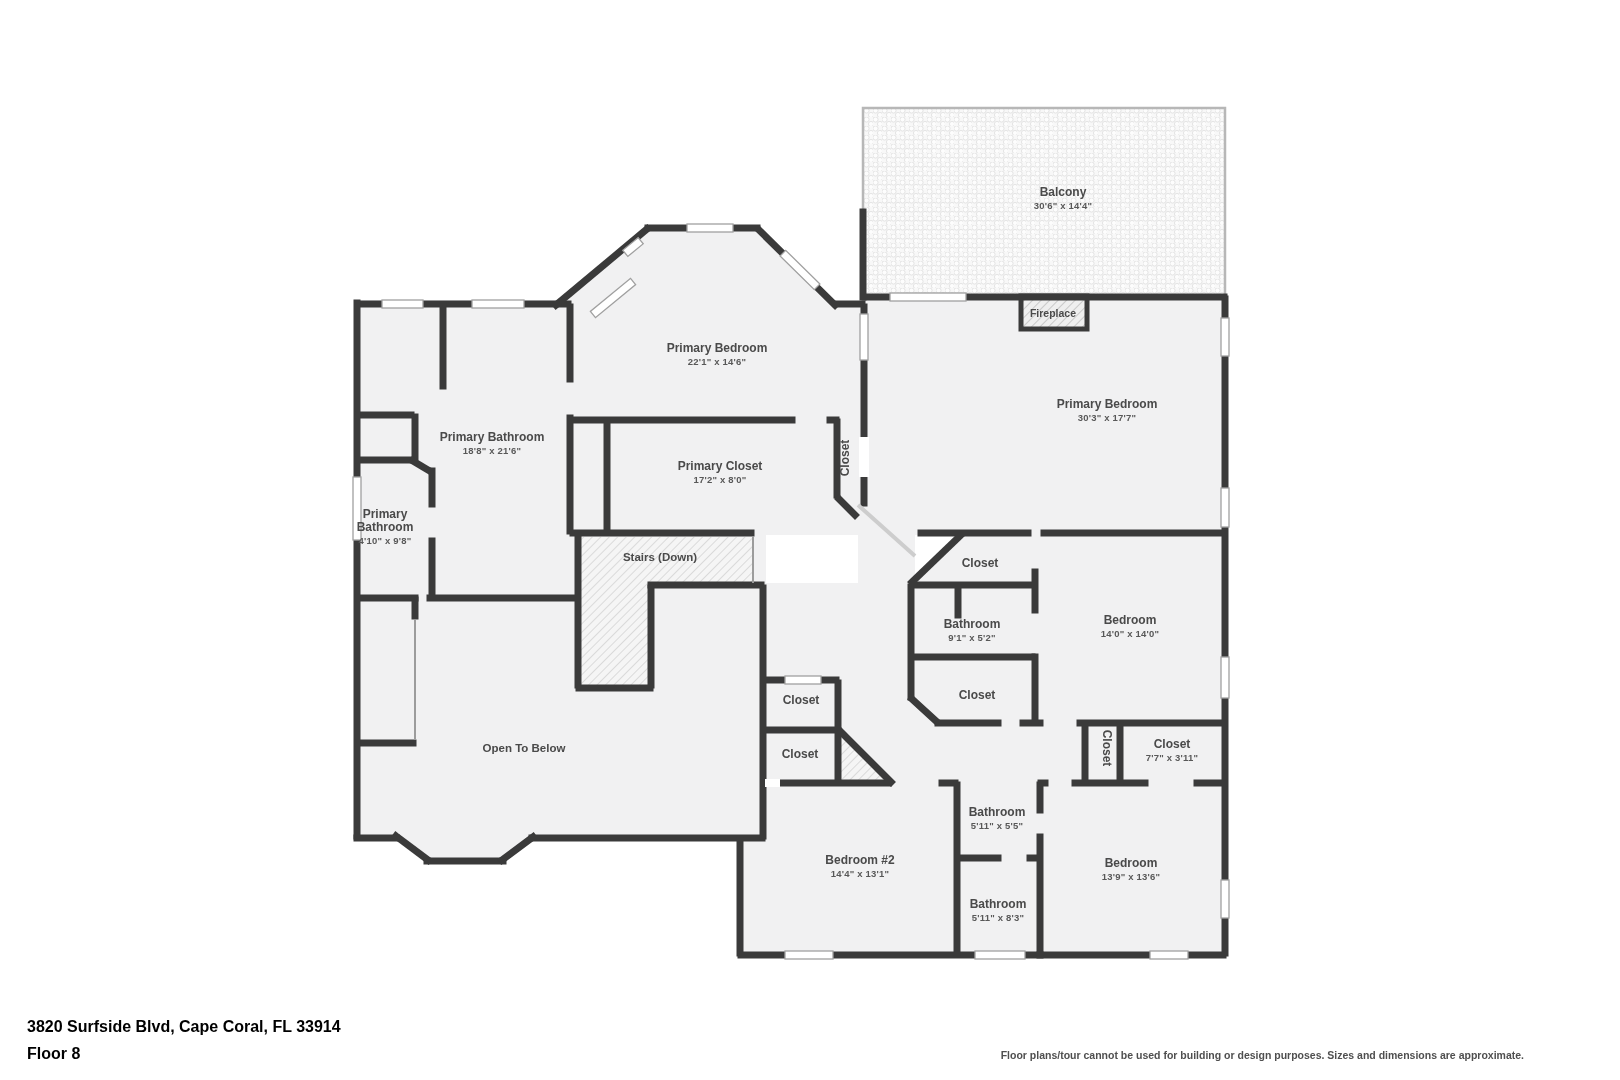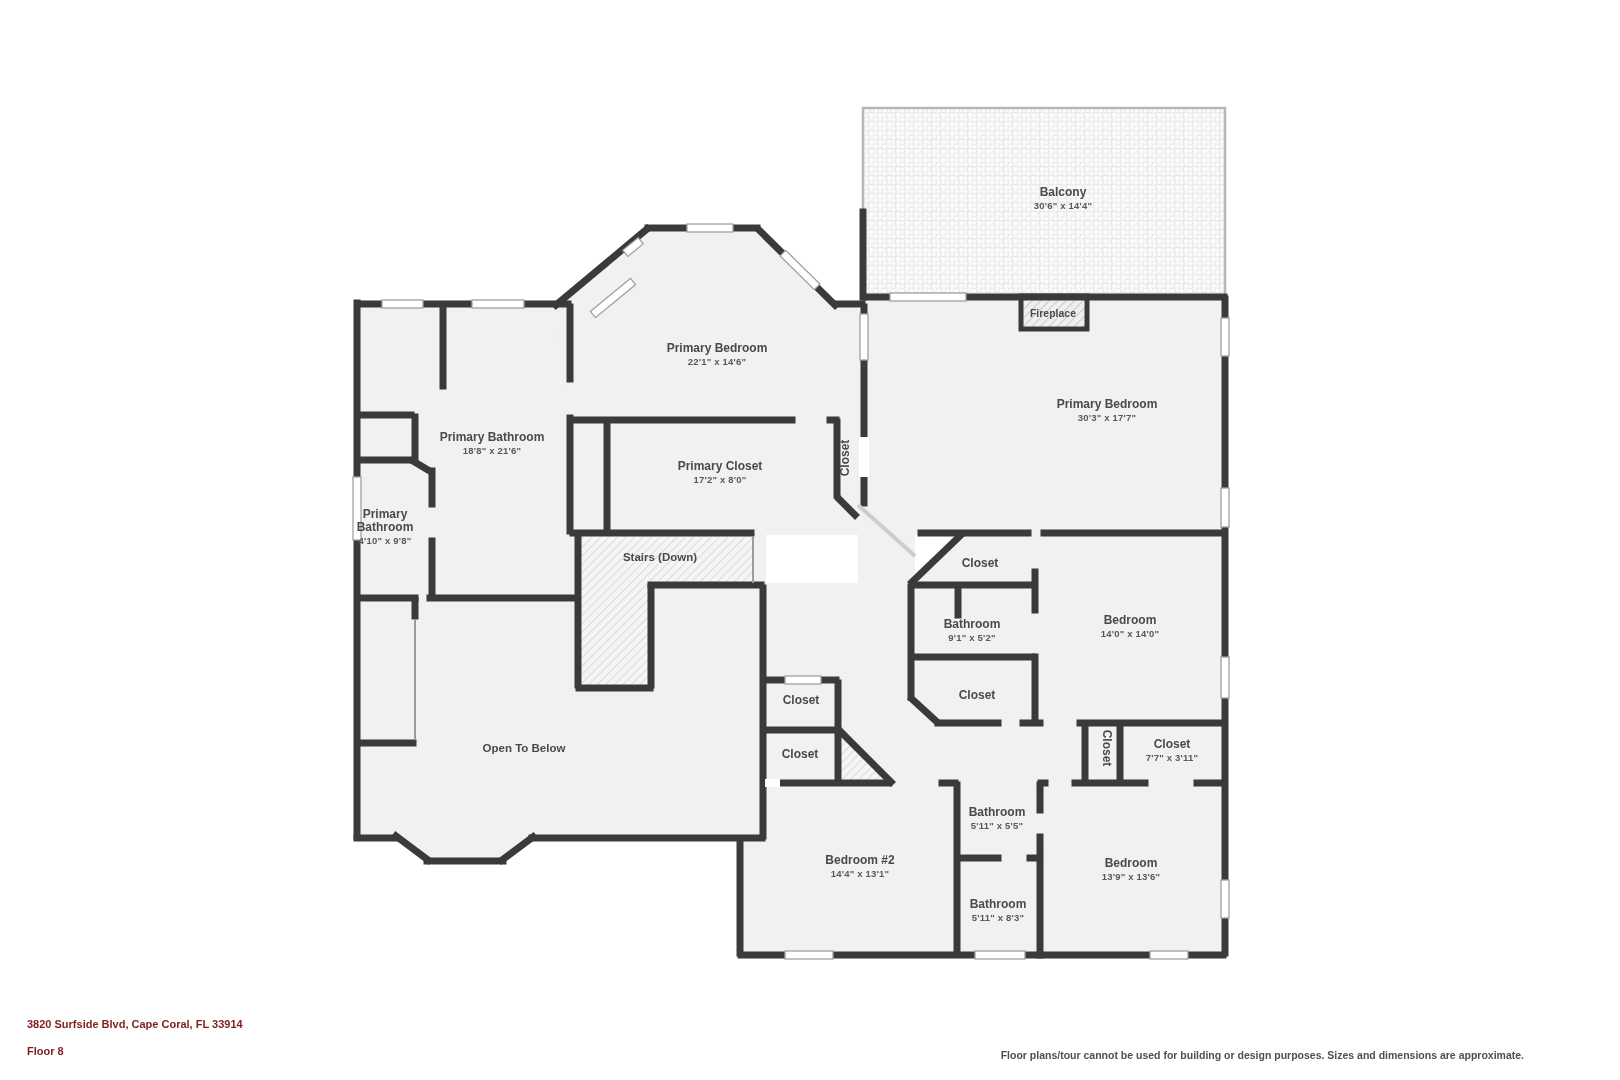--- a/index.html
+++ b/index.html
@@ -2,21 +2,21 @@
 <html><head>
 <meta charset="utf-8">
 <style>
   html,body{margin:0;padding:0;background:#ffffff;}
   .page{position:relative;width:1620px;height:1080px;background:#ffffff;overflow:hidden;
         font-family:"Liberation Sans",sans-serif;}
   svg{position:absolute;left:0;top:0;}
   text{text-anchor:middle;fill:#4a4a4a;font-family:"Liberation Sans",sans-serif;font-weight:700;}
   .room-name{font-size:12px;}
   .room-dims{font-size:9.5px;fill:#585858;font-weight:600;letter-spacing:.2px;}
-  .footer-text{position:absolute;color:#7f1d1d;font-weight:700;font-size:11px;}
+  .footer-text{position:absolute;color:#000000;font-weight:700;font-size:16px;}
   .addr{left:27px;top:1018px;}
   .floor{left:27px;top:1045px;}
   .disclaimer{left:0;top:1049px;width:1524px;text-align:right;font-size:10.5px;color:#4f4f4f;}
 </style>
 </head>
 <body>
 
 <div class="page">
 <svg width="1620" height="1080" viewBox="0 0 1620 1080">
   <defs>

